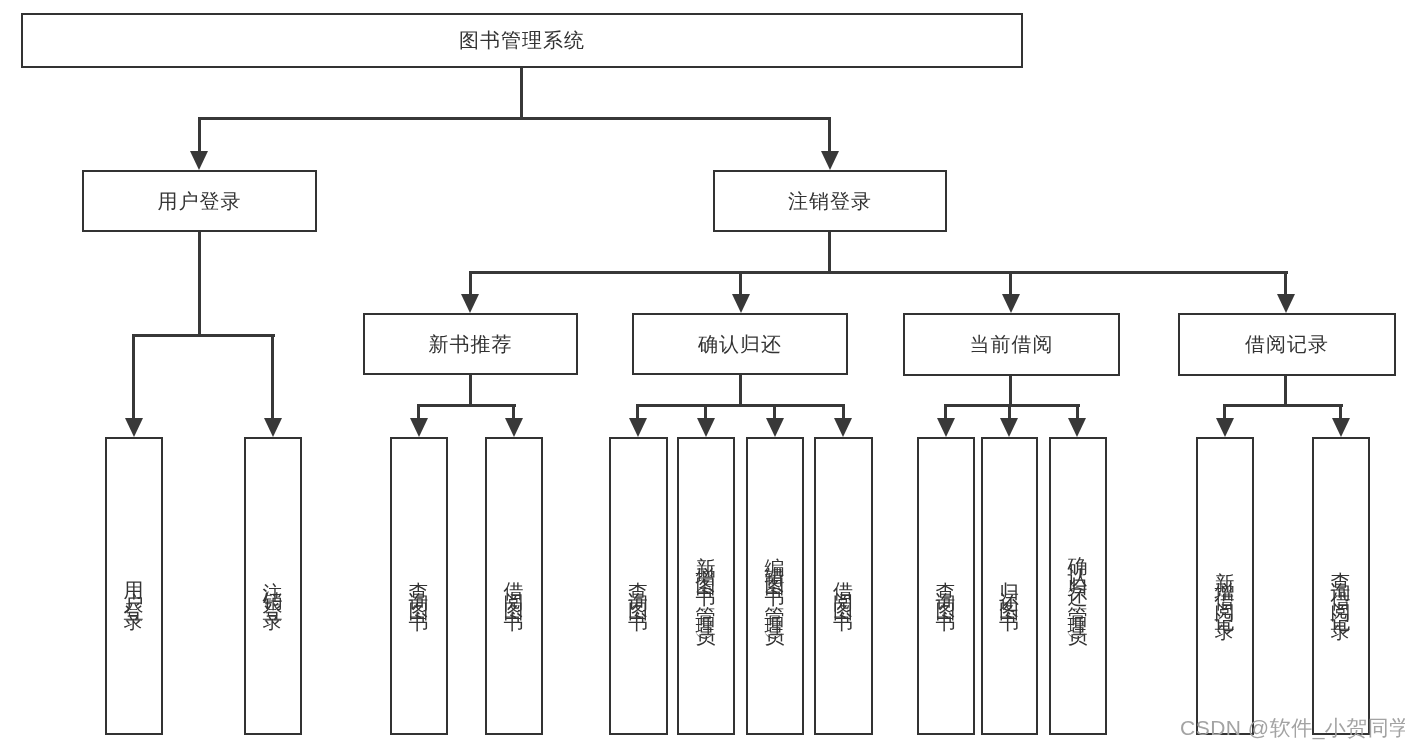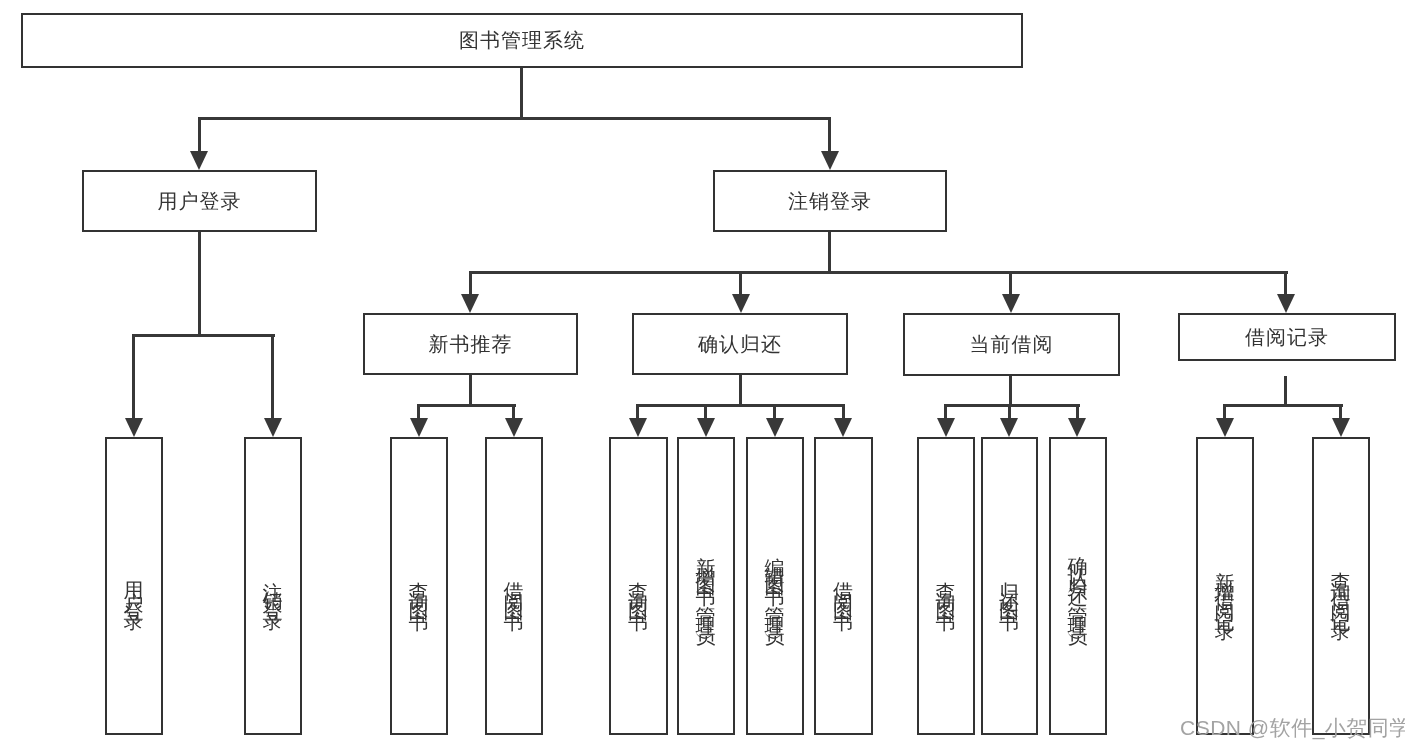--- a/index.html
+++ b/index.html
@@ -99,21 +99,21 @@
 
   <div class="node" style="left:363px; top:313px; width:215px; height:62px;">
     <span class="lbl">新书推荐</span>
   </div>
   <div class="node" style="left:632px; top:313px; width:216px; height:62px;">
     <span class="lbl">确认归还</span>
   </div>
   <div class="node" style="left:903px; top:313px; width:217px; height:63px;">
     <span class="lbl">当前借阅</span>
   </div>
-  <div class="node" style="left:1178px; top:313px; width:218px; height:48px;">
+  <div class="node" style="left:1178px; top:313px; width:218px; height:63px;">
     <span class="lbl">借阅记录</span>
   </div>
 
   <div class="v" style="left:469px; top:375px; height:32px;"></div>
   <div class="h" style="left:417px; top:404px; width:99px;"></div>
   <div class="v" style="left:417px; top:404px; height:16px;"></div>
   <div class="v" style="left:512px; top:404px; height:16px;"></div>
   <div class="arrow" style="left:410px; top:418px;"></div>
   <div class="arrow" style="left:505px; top:418px;"></div>
 

